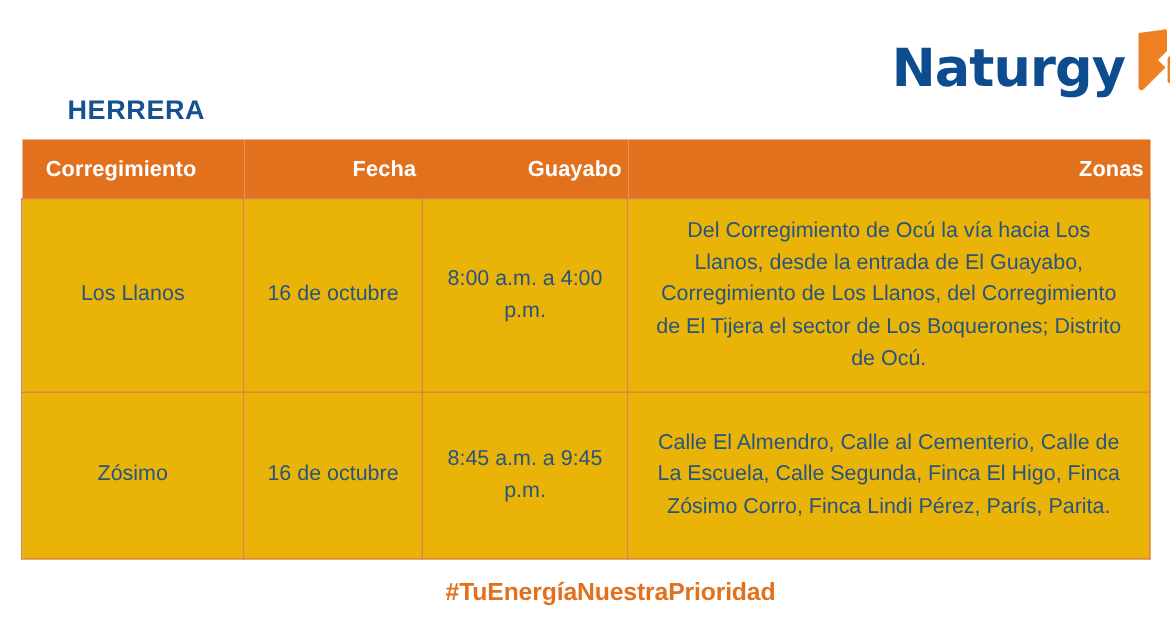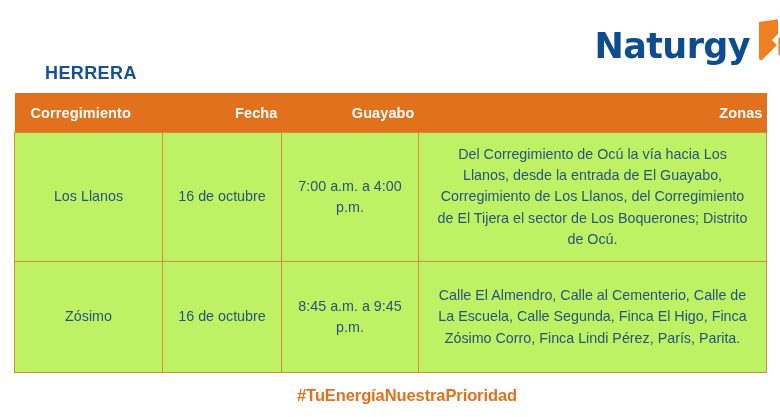--- a/index.html
+++ b/index.html
@@ -89,21 +89,21 @@
 
   table.schedule tbody td {
     border: 1.3px solid #e2843c;
     color: #27557e;
     font-family: "Liberation Sans", sans-serif;
     font-size: 14.3px;
     line-height: 1.48;
     text-align: center;
     vertical-align: middle;
     padding: 10px 8px;
-    background: #bef264;
+    background: #eab308;
   }
   table.schedule tbody td.zonas { padding: 10px 18px; }
 
   table.schedule tbody tr.row-1 td { height: 108px; }
   table.schedule tbody tr.row-2 td { height: 90px; }
 
   
   col.c1 { width: 148px; }
   col.c2 { width: 119px; }
   col.c3 { width: 137px; }
@@ -151,21 +151,21 @@
           <th class="col-corregimiento">Corregimiento</th>
           <th>Fecha</th>
           <th>Guayabo</th>
           <th>Zonas</th>
         </tr>
       </thead>
       <tbody>
         <tr class="row-1">
           <td>Los Llanos</td>
           <td>16 de octubre</td>
-          <td>7:00 a.m. a 4:00 p.m.</td>
+          <td>8:00 a.m. a 4:00 p.m.</td>
           <td class="zonas">Del Corregimiento de Ocú la vía hacia Los Llanos, desde la entrada de El Guayabo, Corregimiento de Los Llanos, del Corregimiento de El Tijera el sector de Los Boquerones; Distrito de Ocú.</td>
         </tr>
         <tr class="row-2">
           <td>Zósimo</td>
           <td>16 de octubre</td>
           <td>8:45 a.m. a 9:45 p.m.</td>
           <td class="zonas">Calle El Almendro, Calle al Cementerio, Calle de La Escuela, Calle Segunda, Finca El Higo, Finca Zósimo Corro, Finca Lindi Pérez, París, Parita.</td>
         </tr>
       </tbody>
     </table>

